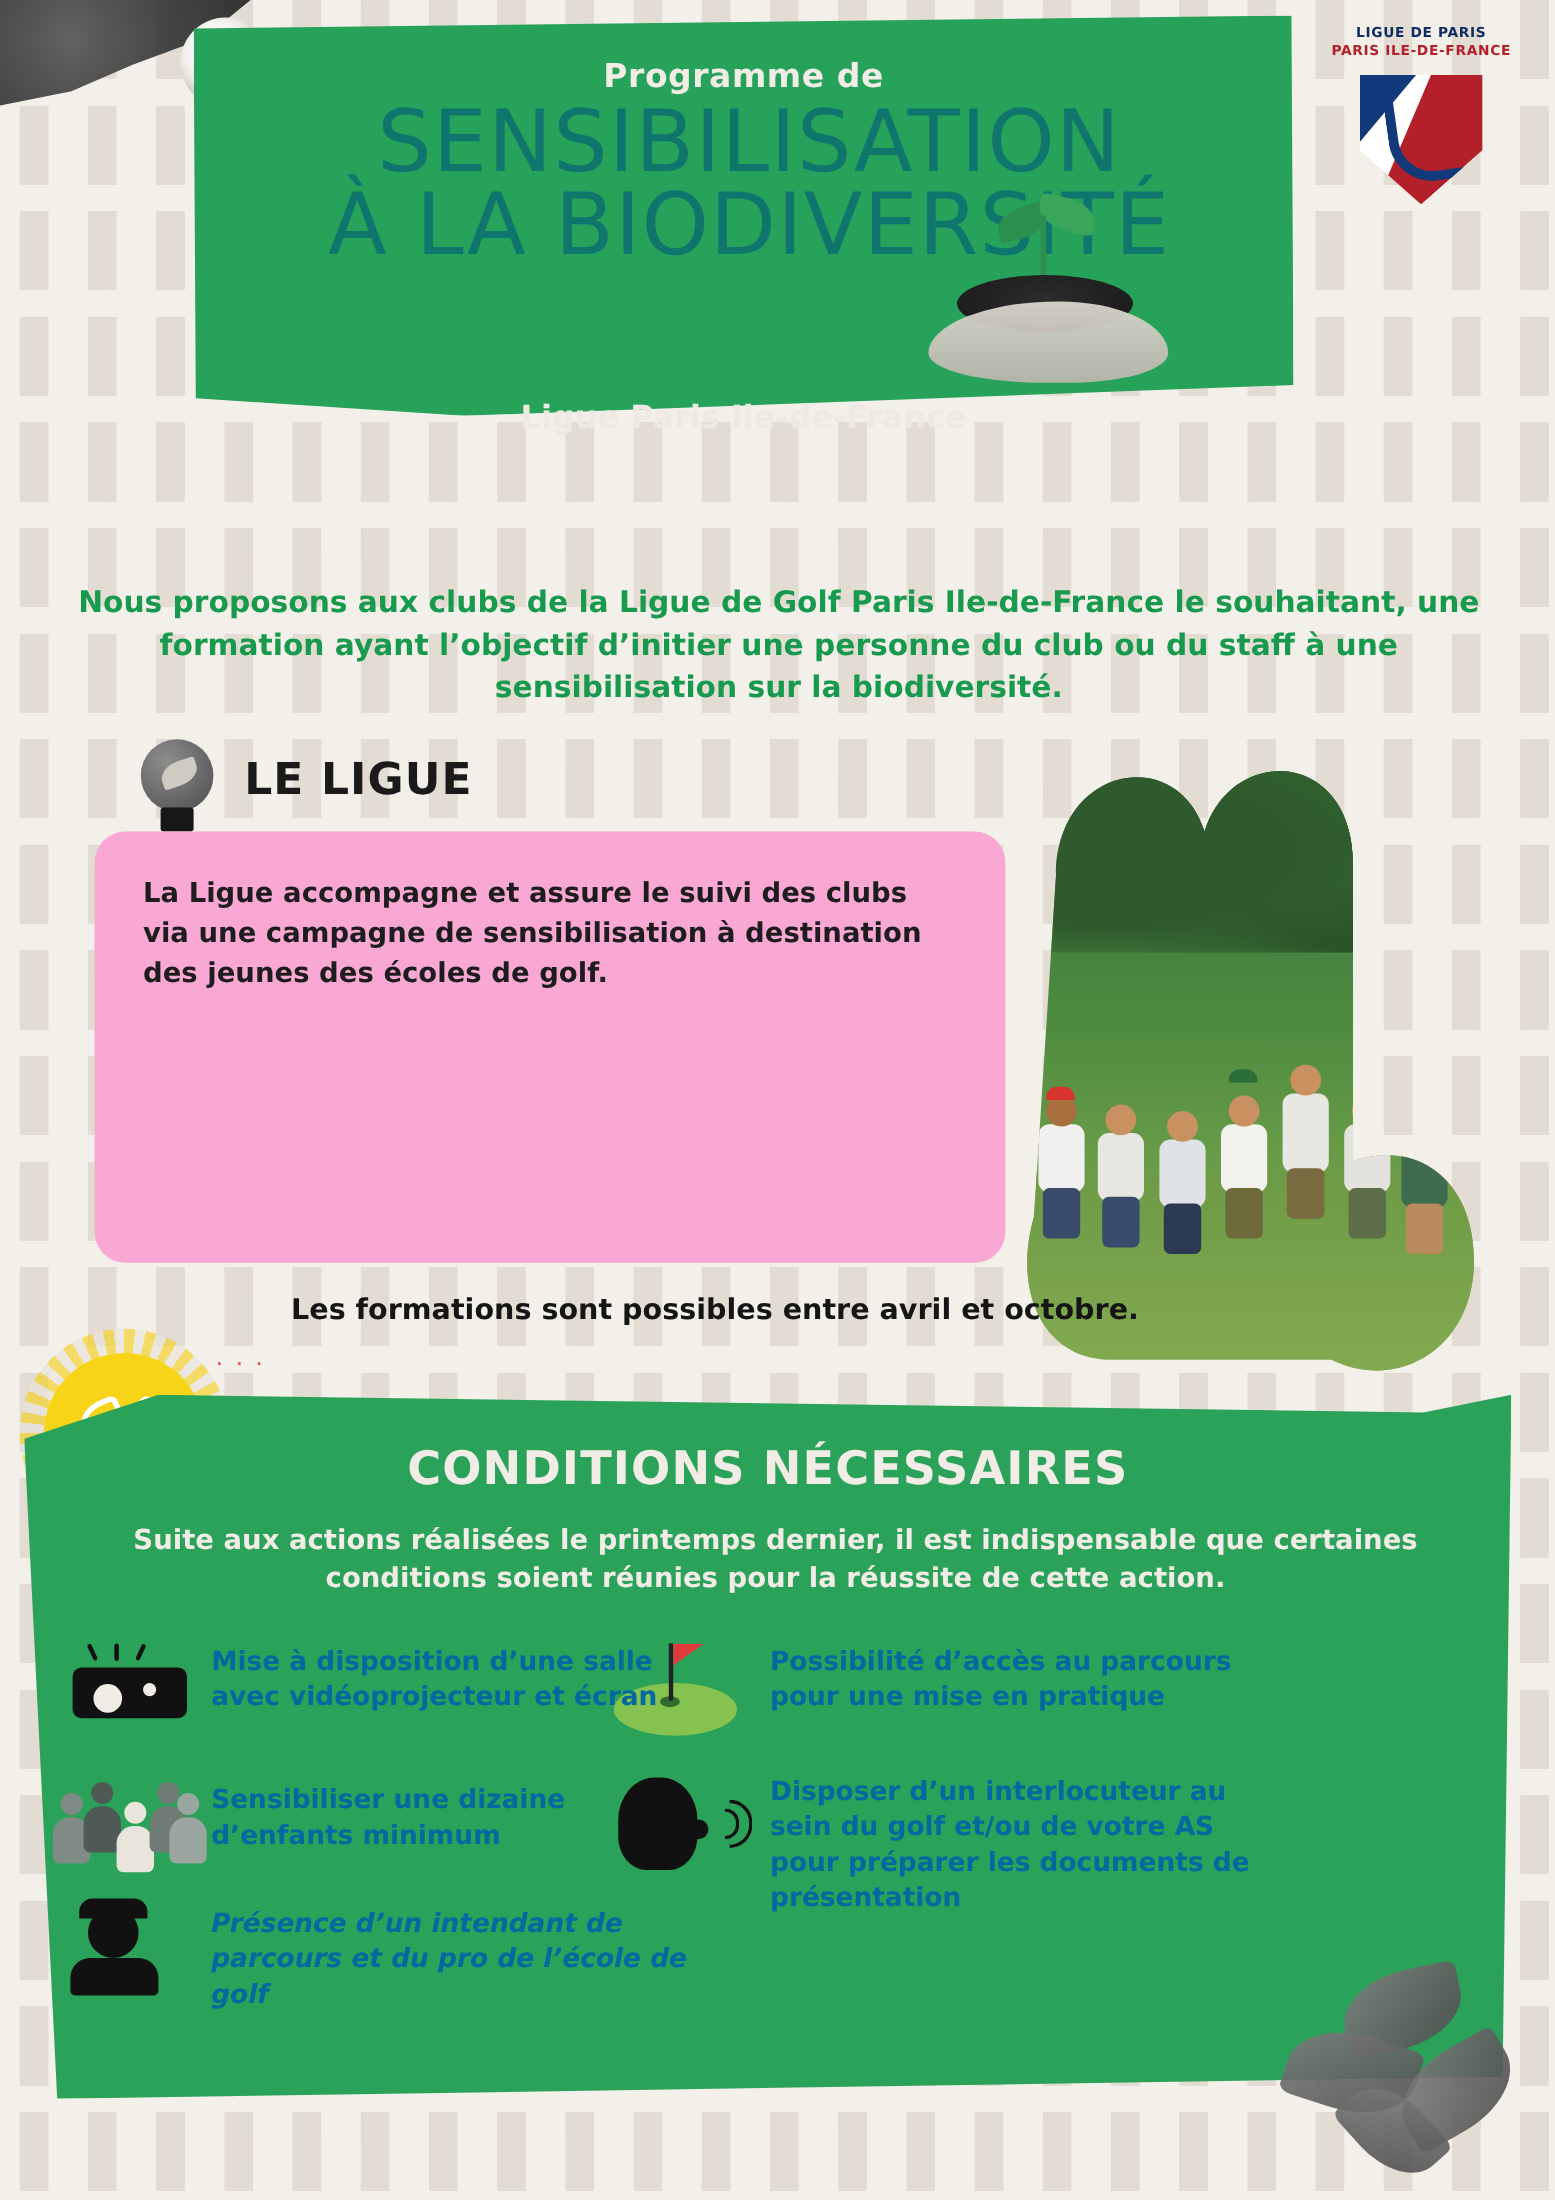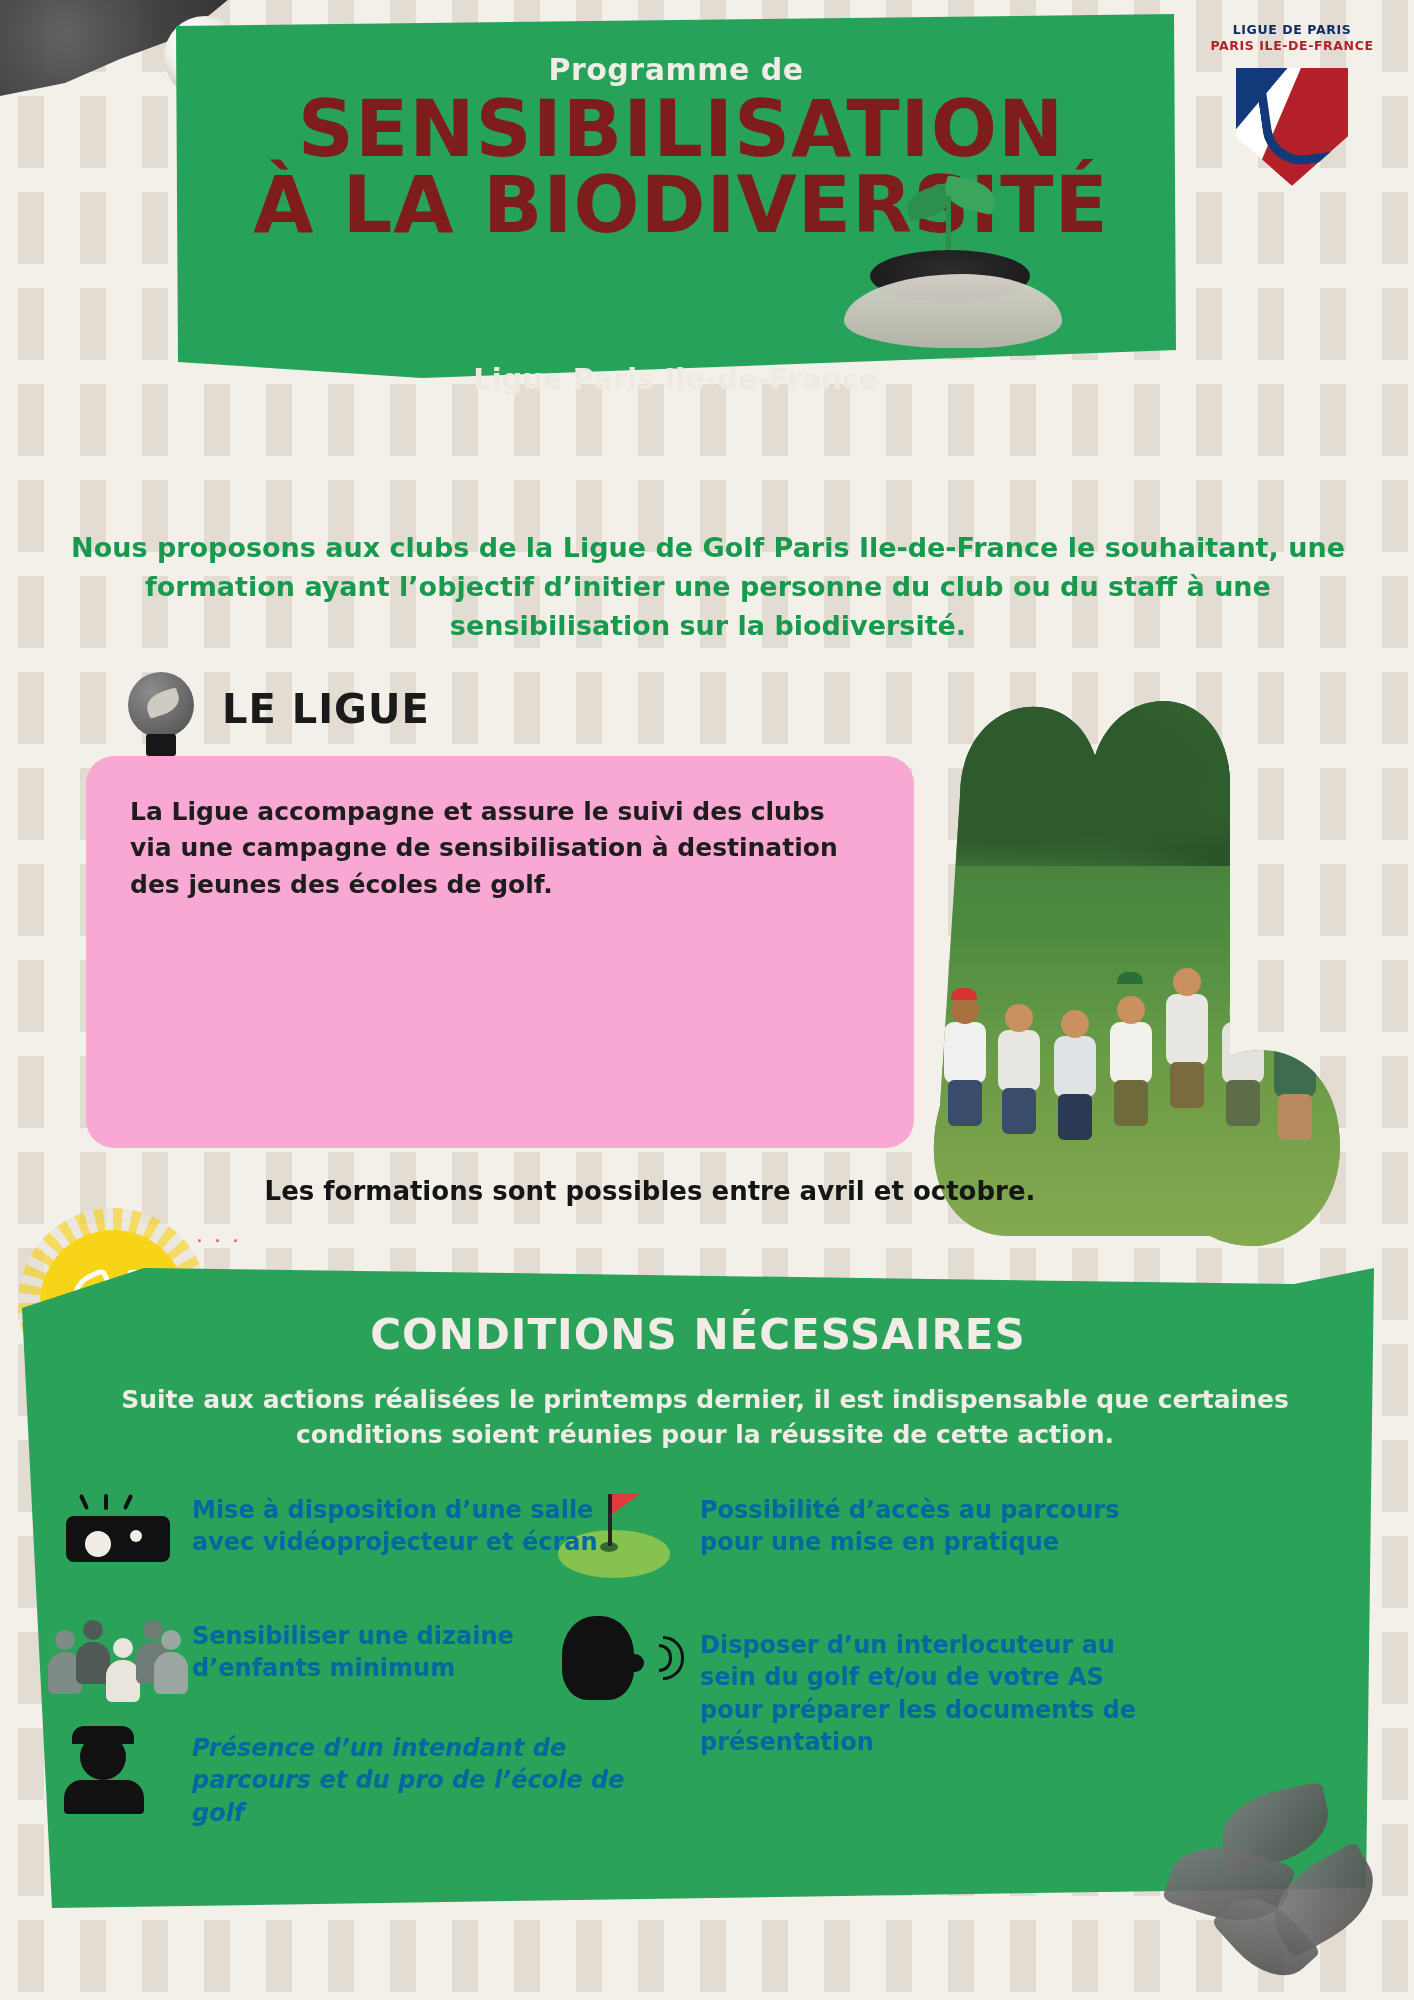--- a/index.html
+++ b/index.html
@@ -66,21 +66,21 @@
     background:#27a25a;
     clip-path:polygon(0 12px, 998px 0, 1000px 336px, 246px 364px, 2px 348px);
   }
   .header-kicker{
     position:absolute;left:176px;top:52px;width:1000px;text-align:center;
     color:#f1ece6;font-size:30px;font-weight:700;letter-spacing:.5px;
     font-family:"DejaVu Sans", sans-serif;
   }
   .header-title{
     position:absolute;left:176px;top:92px;width:1010px;text-align:center;
-    color:#7f1d1d;font-weight:700;line-height:.95;
+    color:#0f766e;font-weight:400;line-height:.95;
     font-size:78px;letter-spacing:1px;
   }
   .header-title .l2{display:block;margin-top:2px;}
   .header-sub{
     position:absolute;left:176px;top:360px;width:1000px;text-align:center;
     color:#efeae1;font-size:29px;font-weight:700;line-height:1.35;
   }
 
   
   .logo{
@@ -467,20 +467,20 @@
 </div>
 
 <div class="cond-item" style="left:192px;top:1494px;width:420px;">Mise à disposition d’une salle avec vidéoprojecteur et écran</div>
 
 <div class="cond-item" style="left:192px;top:1620px;width:420px;">Sensibiliser une dizaine d’enfants minimum</div>
 
 <div class="cond-item" style="left:192px;top:1732px;width:450px;font-style:italic;">Présence d’un intendant de parcours et du pro de l’école de golf</div>
 
 <div class="cond-item" style="left:700px;top:1494px;width:460px;">Possibilité d’accès au parcours pour une mise en pratique</div>
 
-<div class="cond-item" style="left:700px;top:1612px;width:470px;margin-top:17px;">Disposer d’un interlocuteur au sein du golf et/ou de votre AS pour préparer les documents de présentation</div>
+<div class="cond-item" style="left:700px;top:1612px;width:470px;">Disposer d’un interlocuteur au sein du golf et/ou de votre AS pour préparer les documents de présentation</div>
 
 <div class="leaf-deco">
   <span class="a"></span>
     <span class="b"></span>
     <span class="c"></span>
     <span class="d"></span>
 </div>
 
 </body></html>

